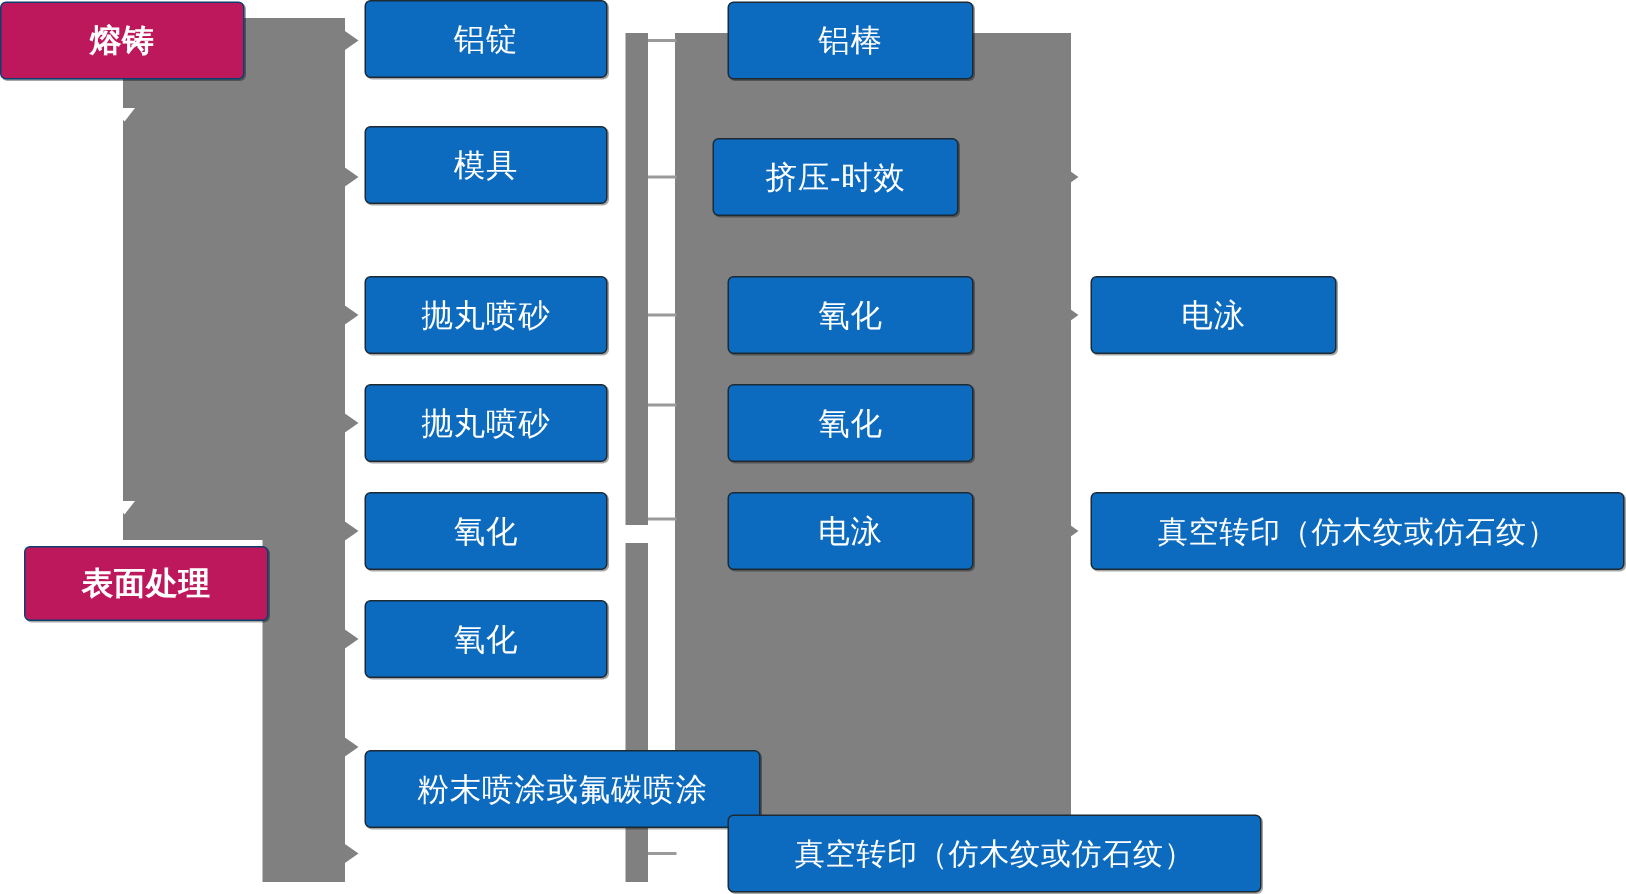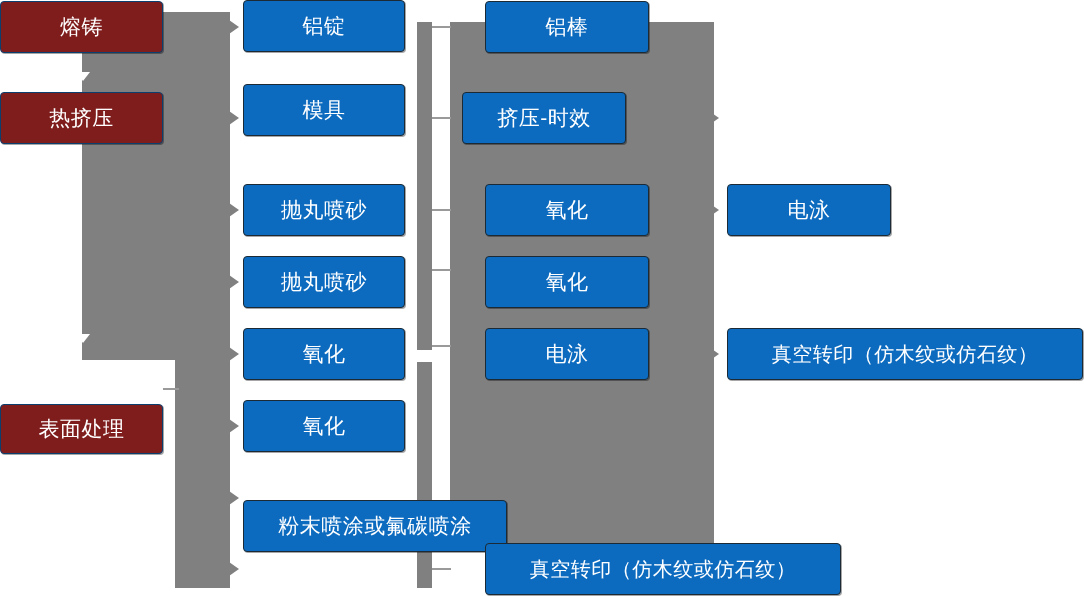--- a/index.html
+++ b/index.html
@@ -65,22 +65,23 @@
     align-items: center;
     justify-content: center;
     color: #ffffff;
     border-radius: 4px;
     border: 1px solid #20262b;
     box-shadow: 1px 1px 0 rgba(0,0,0,0.35);
     white-space: nowrap;
     letter-spacing: 0.5px;
   }
   .box.dark {
-    background: #7f1d1d;
+    background: #be185d;
     border-color: #0a3f70;
+    font-weight: bold;
   }
   .box.bright {
     background: #0C6BBF;
     border-color: #1b2a35;
   }
   .box.f20 { font-size: 21px; }
   .box.f19 { font-size: 20px; }
 </style>
 </head>
 <body>
@@ -124,25 +125,22 @@
   <div class="arrow-tail" style="left:703px; top:208px; width:8px;"></div>
   <div class="arrow-right" style="left:709px; top:203px;"></div>
 
   <div class="arrow-tail" style="left:703px; top:352px; width:8px;"></div>
   <div class="arrow-right" style="left:709px; top:347px;"></div>
 
   <div class="box dark f20" style="left:0px; top:1px; width:163px; height:52px;">
     <span>熔铸</span>
   </div>
 
-  <div class="box dark f20" style="left:0px; top:92px; width:163px; height:52px;">
-    <span>热挤压</span>
-  </div>
-
-  <div class="box dark f20" style="left:0px; top:364px; width:163px; height:50px;margin-top:40px;">
+
+  <div class="box dark f20" style="left:16px; top:364px; width:163px; height:50px;">
     <span>表面处理</span>
   </div>
 
   <div class="box bright f20" style="left:243px; top:0; width:162px; height:52px;">
     <span>铝锭</span>
   </div>
 
   <div class="box bright f20" style="left:243px; top:84px; width:162px; height:52px;">
     <span>模具</span>
   </div>
@@ -165,21 +163,21 @@
 
   <div class="box bright f20" style="left:243px; top:472px; width:264px; height:52px;margin-top:28px;">
     <span>粉末喷涂或氟碳喷涂</span>
   </div>
 
 
   <div class="box bright f20" style="left:485px; top:1px; width:164px; height:52px;">
     <span>铝棒</span>
   </div>
 
-  <div class="box bright f20" style="left:462px; top:92px; width:164px; height:52px;">
+  <div class="box bright f20" style="left:475px; top:92px; width:164px; height:52px;">
     <span>挤压-时效</span>
   </div>
 
   <div class="box bright f20" style="left:485px; top:184px; width:164px; height:52px;">
     <span>氧化</span>
   </div>
 
   <div class="box bright f20" style="left:485px; top:256px; width:164px; height:52px;">
     <span>氧化</span>
   </div>

